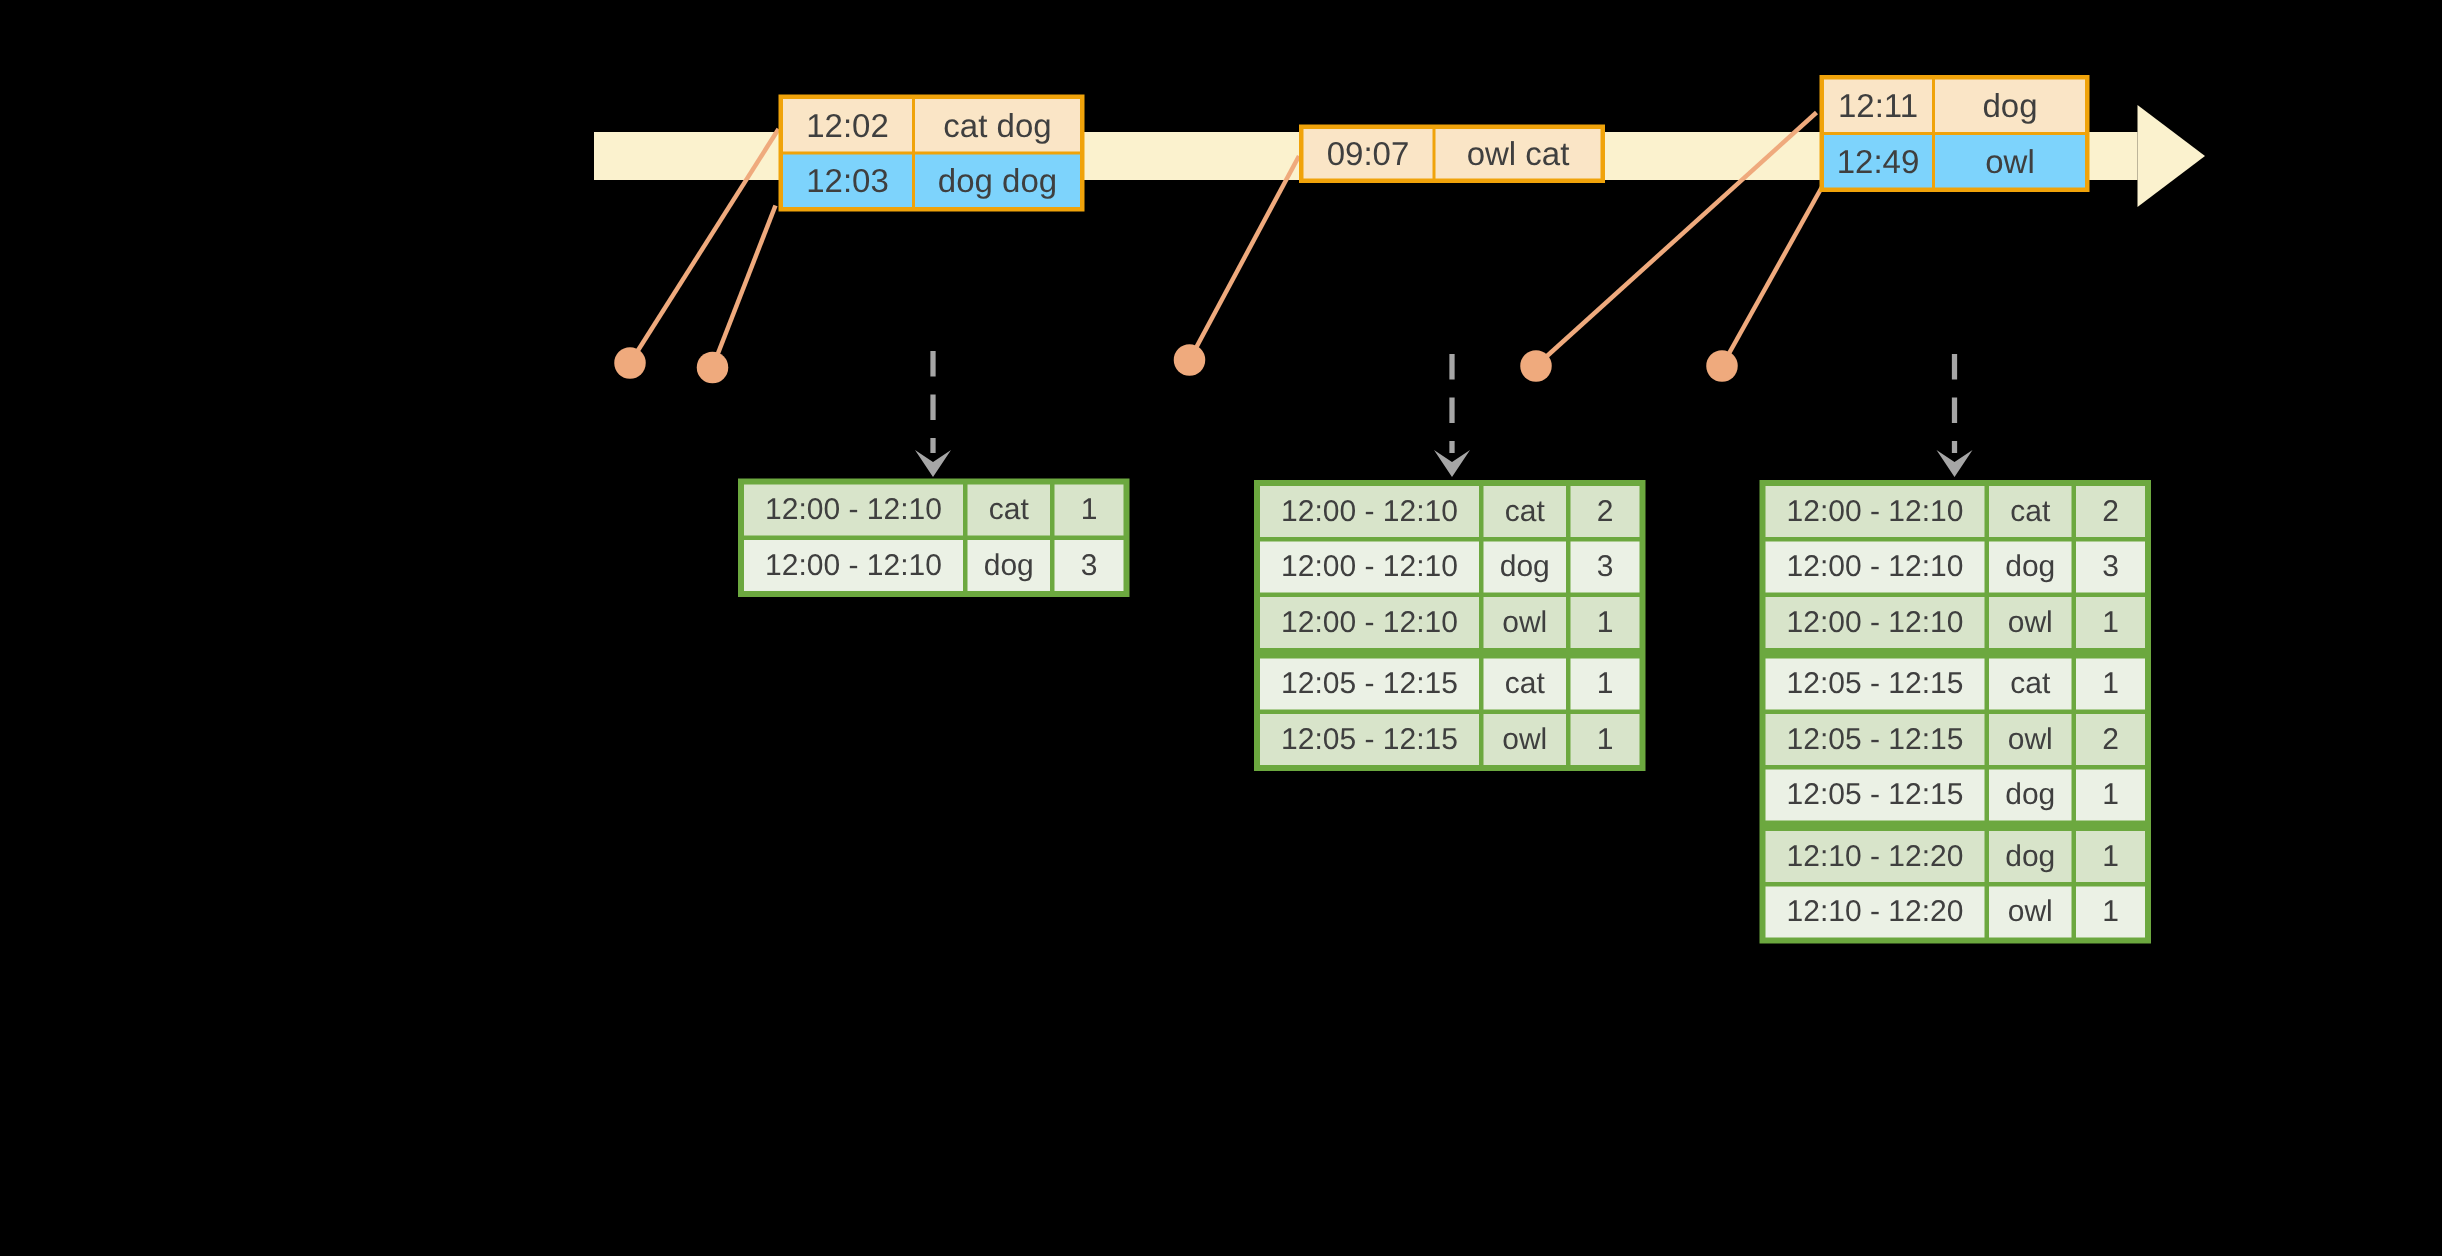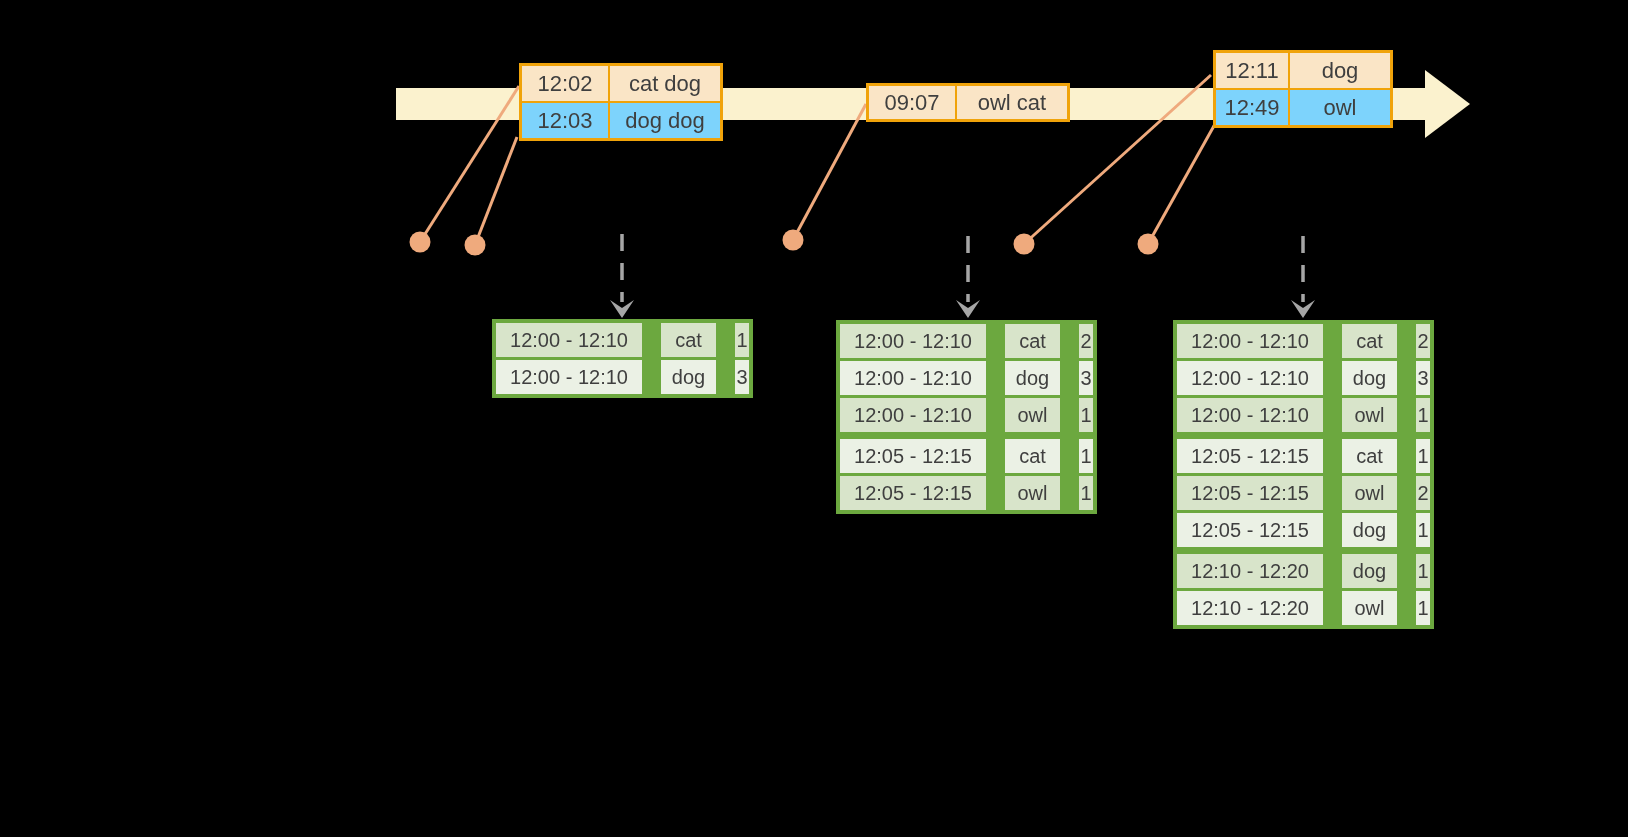--- a/index.html
+++ b/index.html
@@ -11,21 +11,21 @@
   .etable{position:absolute;display:grid;gap:2px;padding:3px;background:#F0A30A;box-sizing:border-box;}
   .etable.cols-a{grid-template-columns:86px 1fr;}
   .etable.cols-c{grid-template-columns:72px 1fr;}
   .ecell{display:flex;align-items:center;justify-content:center;height:35px;font-size:22px;}
   .ecell.short{height:33px;}
   .ecell.edark{background:#FAE5C6;}
   .ecell.elight{background:#7dd3fc;}
 
   
   .rtable{position:absolute;display:flex;flex-direction:column;gap:3px;padding:4px;background:#6CA83F;box-sizing:border-box;}
-  .rrow{display:grid;grid-template-columns:146px 55px 1fr;gap:19px;}
+  .rrow{display:grid;grid-template-columns:146px 55px 1fr;gap:3px;}
   .rrow.gsep{margin-top:4px;}
   .rcell{height:34px;display:flex;align-items:center;justify-content:center;font-size:20px;}
   .rrow.dark .rcell{background:#D8E4CA;}
   .rrow.light .rcell{background:#EBF1E5;}
 </style>
 </head>
 <body>
 
 <div id="canvas">
 

